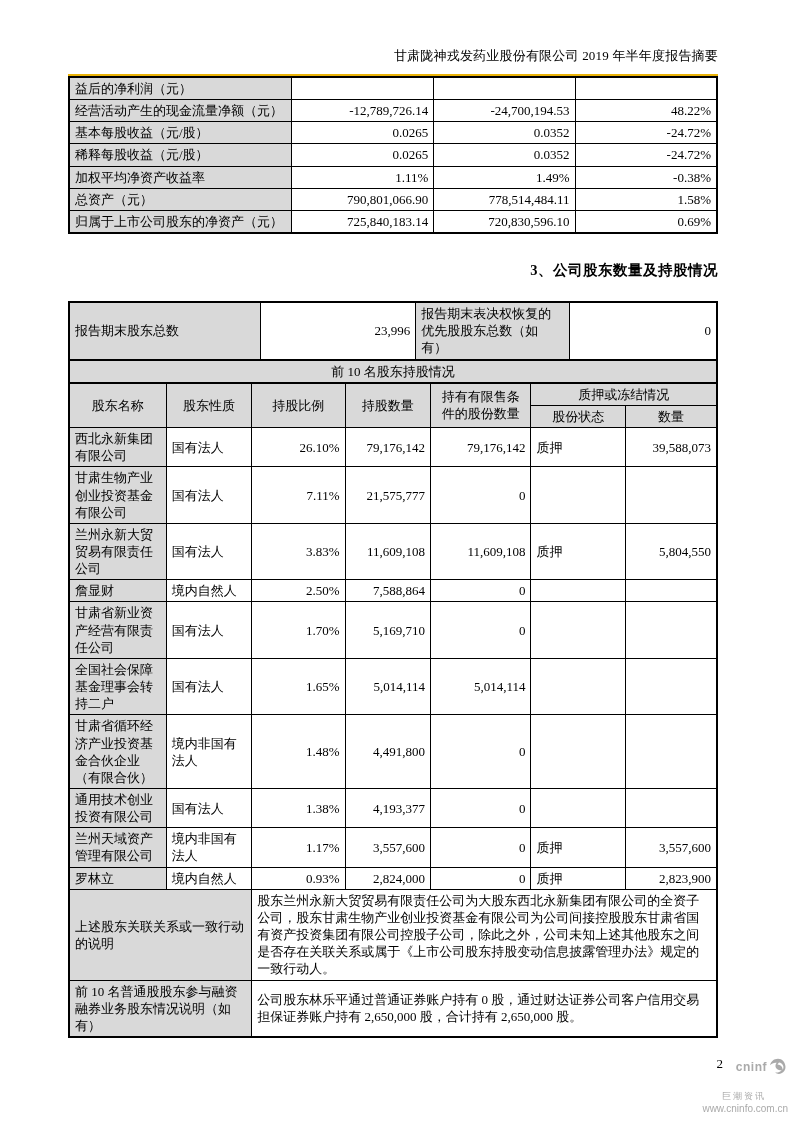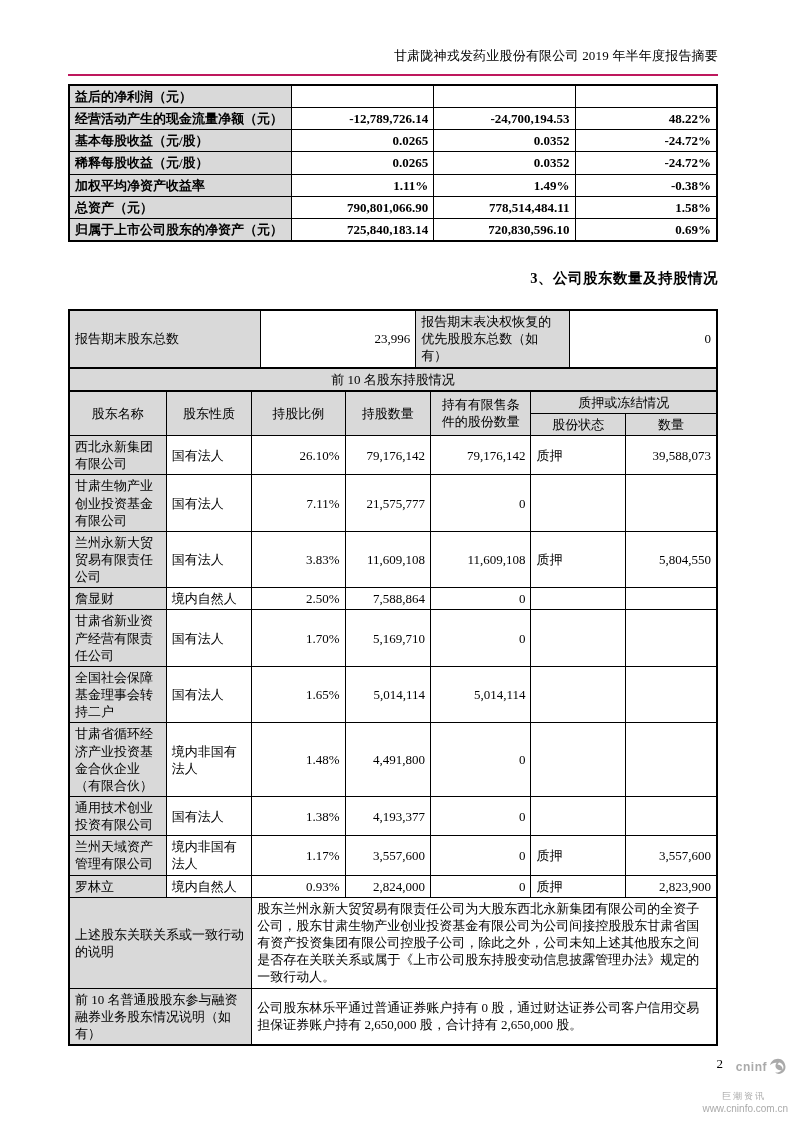--- a/index.html
+++ b/index.html
@@ -14,30 +14,30 @@
     overflow: hidden;
     margin: 0 auto;
   }
   .content { position: absolute; left: 68px; top: 0; width: 650px; }
   .doc-header {
     padding-top: 47px;
     padding-bottom: 9px;
     text-align: right;
     font-size: 13px;
     letter-spacing: 0.2px;
-    border-bottom: 2px solid #be185d;
+    border-bottom: 2px solid #eab308;
   }
   table { width: 100%; border-collapse: collapse; table-layout: fixed; font-size: 13px; line-height: 1.32; }
   table.t { border: 2px solid #000; }
   td { border: 1px solid #000; padding: 2px 5px; vertical-align: middle; word-break: break-all; }
   .lbl { background: #d9d9d9; text-align: left; }
   .num { text-align: right; }
   .ctr { text-align: center; }
   .stack { margin-top: -2px; }
-  .fin-table { margin-top: 8px; font-weight: bold; }
+  .fin-table { margin-top: 0; }
   .section-title { margin-top: 27px; font-weight: bold; font-size: 14.5px; letter-spacing: 0.5px; text-align: right; }
   .sh-table-wrap { margin-top: 21px; }
   .page-num { position: absolute; right: 70px; bottom: 50px; font-size: 13px; }
   .logo {
     position: absolute; right: 5px; bottom: 8px;
     text-align: right;
     color: #aaaaaa;
     font-family: "Liberation Sans", "DejaVu Sans", sans-serif;
     line-height: 1.1;
   }

